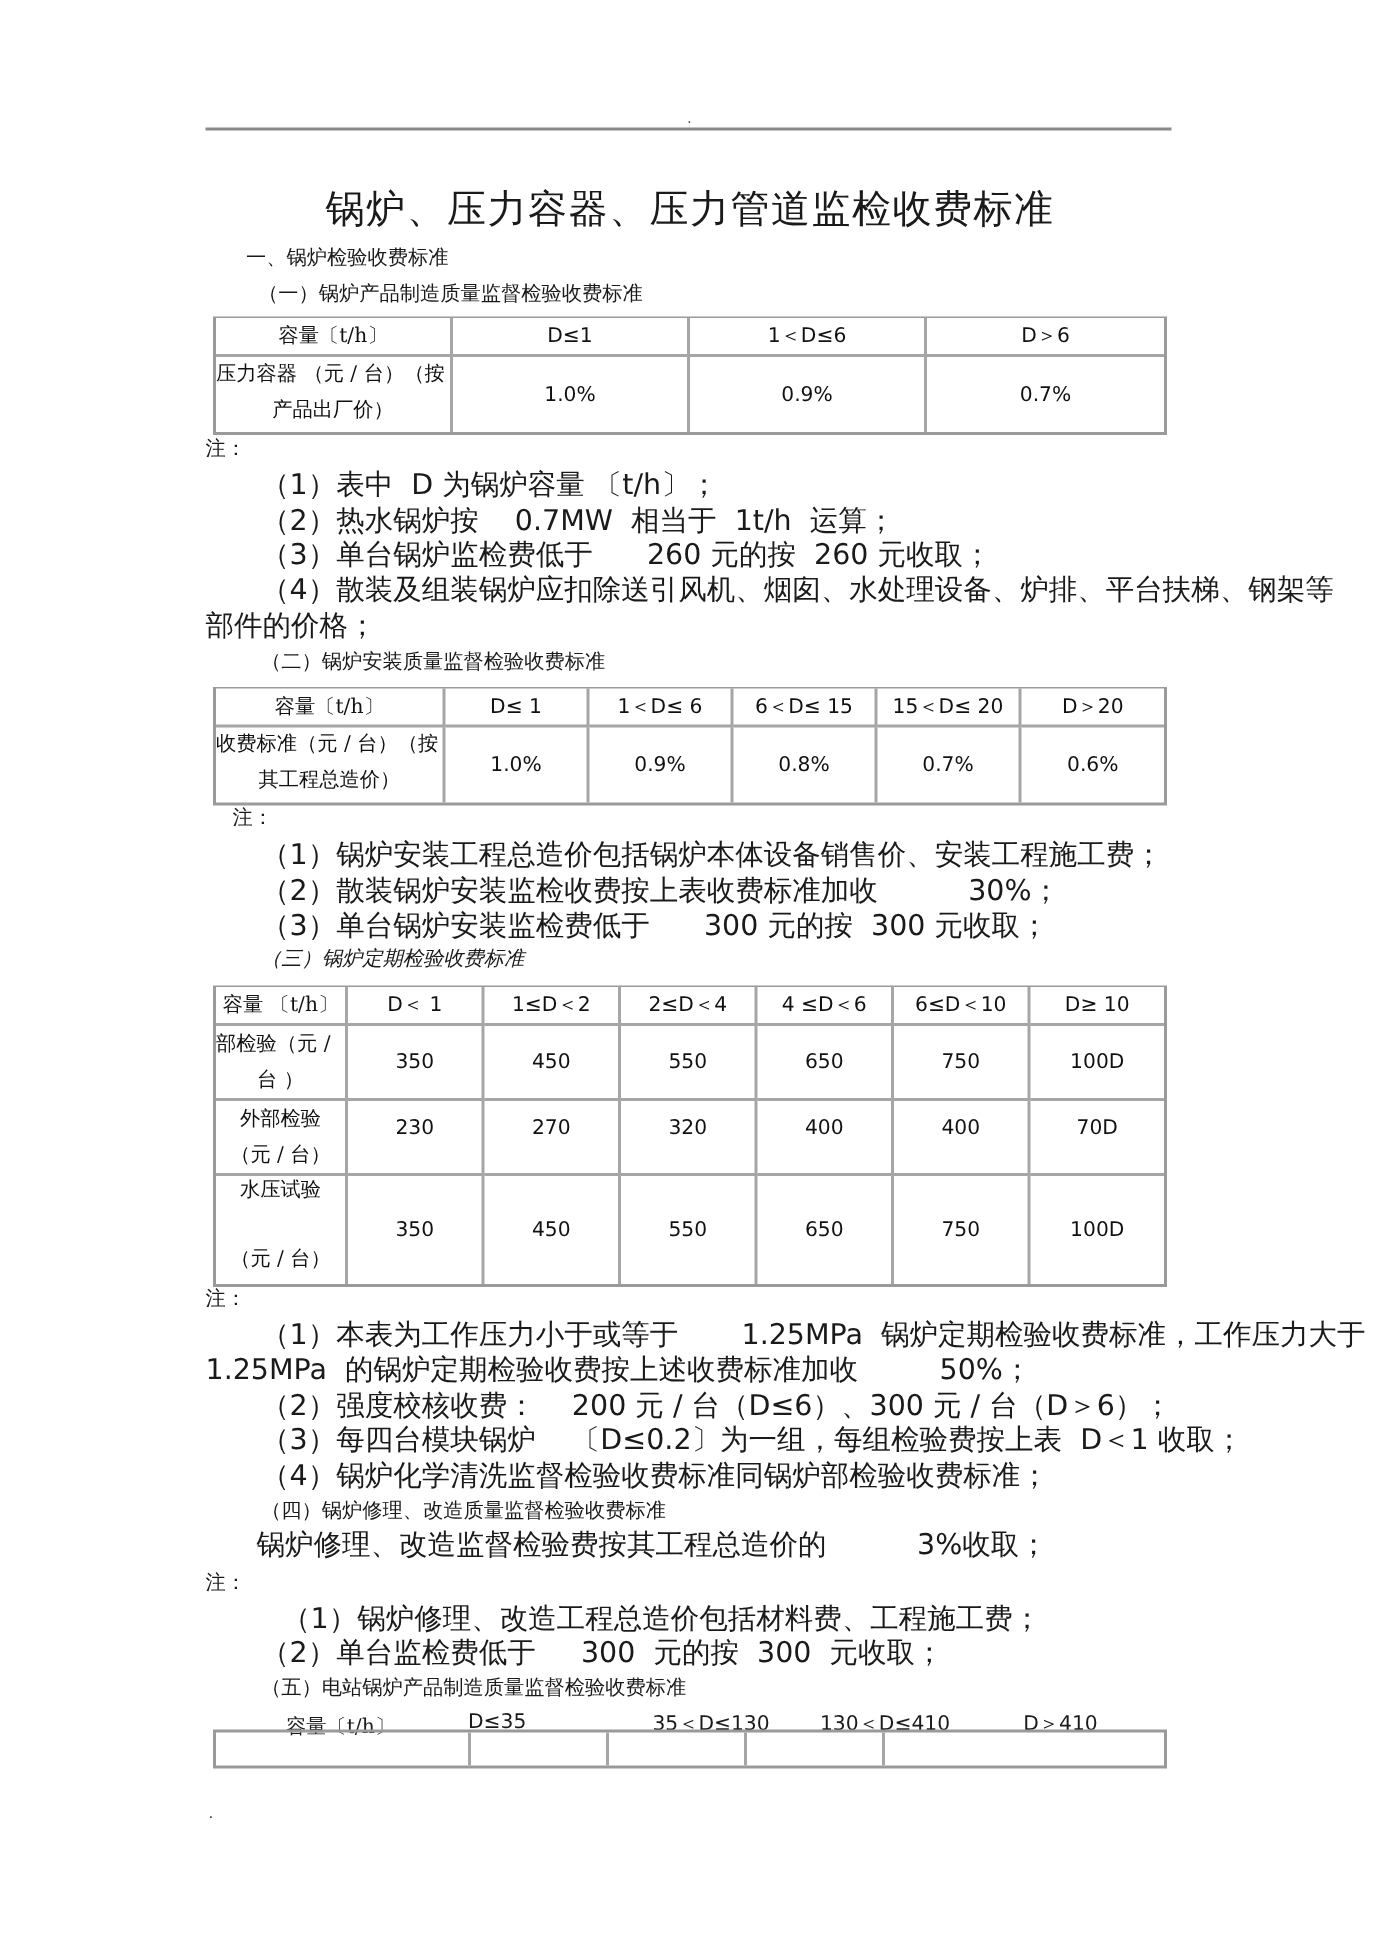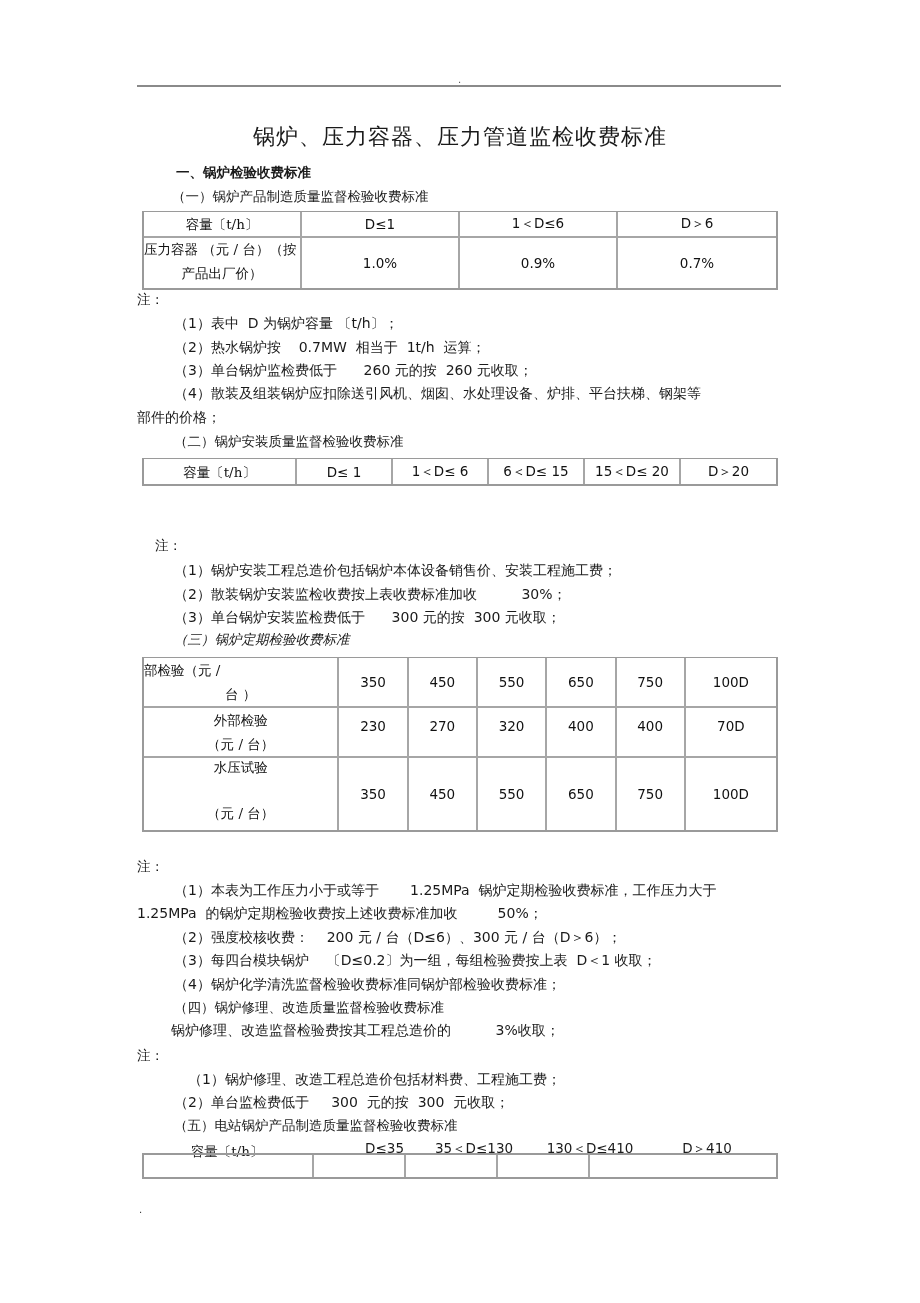--- a/index.html
+++ b/index.html
@@ -5,43 +5,43 @@
   html, body { margin: 0; padding: 0; background: #ffffff; }
   body {
     width: 920px; height: 1303px; position: relative; overflow: hidden;
     font-family: "DejaVu Sans", "Liberation Sans", sans-serif;
     color: #1a1a1a;
   }
   .abs { position: absolute; }
   .header-dot { left: 458px; top: 74px; font-size: 10px; color: #555; }
   .header-rule { left: 137px; top: 85px; width: 644px; height: 0; border-top: 2px solid #8a8a8a; }
   .footer-dot { left: 139px; top: 1204px; font-size: 10px; color: #333; }
-  .title { left: 0; width: 920px; top: 122px; text-align: center; font-size: 22px; font-family: "DejaVu Serif", "Liberation Serif", serif; letter-spacing: 1px; }
-  .line { font-size: 14px; white-space: pre; line-height: 18px; }
+  .title { left: 0; width: 920px; top: 122px; text-align: center; font-size: 26px; font-family: "DejaVu Serif", "Liberation Serif", serif; letter-spacing: 1px; }
+  .line { font-size: 19px; white-space: pre; line-height: 18px; }
   .sec { font-family: "DejaVu Serif", "Liberation Serif", serif; font-size: 13.5px; }
   table.grid { position: absolute; border-collapse: separate; border-spacing: 0; border: 2px solid #9a9a9a; border-top-width: 1px; }
   table.grid td {
     border-right: 2px solid #a6a6a6; border-bottom: 2px solid #a6a6a6;
     text-align: center; vertical-align: middle; font-size: 13.5px; padding: 0; color: #111;
   }
   table.grid tr td:last-child { border-right: none; }
   table.grid tr:last-child td { border-bottom: none; }
   .lbl { font-family: "DejaVu Serif", "Liberation Serif", serif; font-size: 13px; line-height: 24px; }
   .lbl-left { text-align: left !important; }
   .t5-head { position: absolute; font-size: 13.5px; }
 </style>
 </head>
 <body>
 
 <div class="abs header-dot">.</div>
 <div class="abs header-rule"></div>
 
 <div class="abs title">锅炉、压力容器、压力管道监检收费标准</div>
 
-<div class="abs line sec" style="left:176px; top:163px;font-weight:bold;">一、锅炉检验收费标准</div>
+<div class="abs line sec" style="left:164px; top:163px;">一、锅炉检验收费标准</div>
 <div class="abs line sec" style="left:172px; top:187px;">（一）锅炉产品制造质量监督检验收费标准</div>
 
 <table class="grid" style="left:142px; top:211px; width:636px;">
   <tbody>
       <tr style="height:25px;">
     <td class="lbl" style="width:156px;">容量〔t/h〕</td>
     <td style="width:156px;">D≤1</td>
     <td style="width:156px;">1＜D≤6</td>
     <td>D＞6</td>
   </tr>
@@ -69,31 +69,51 @@
 <table class="grid" style="left:142px; top:458px; width:636px;">
   <tbody>
       <tr style="height:25px;">
     <td class="lbl" style="width:151px;">容量〔t/h〕</td>
     <td style="width:94px;">D≤ 1</td>
     <td style="width:94px;">1＜D≤ 6</td>
     <td style="width:94px;">6＜D≤ 15</td>
     <td style="width:94px;">15＜D≤ 20</td>
     <td>D＞20</td>
   </tr>
+  <tr style="height:50px;">
+    <td class="lbl">
+      <div class="lbl-left" style="margin-top:-4px;">收费标准（元 / 台）（按</div>
+      <div>其工程总造价）</div>
+    </td>
+    <td>1.0%</td>
+    <td>0.9%</td>
+    <td>0.8%</td>
+    <td>0.7%</td>
+    <td>0.6%</td>
+  </tr>
 </tbody>
   </table>
 
 <div class="abs line sec" style="left:155px; top:536px;">注：</div>
 <div class="abs line" style="left:174px; top:561px;">（1）锅炉安装工程总造价包括锅炉本体设备销售价、安装工程施工费；</div>
 <div class="abs line" style="left:174px; top:585px;">（2）散装锅炉安装监检收费按上表收费标准加收          30%；</div>
 <div class="abs line" style="left:174px; top:608px;">（3）单台锅炉安装监检费低于      300 元的按  300 元收取；</div>
 <div class="abs line sec" style="left:174px; top:630px;font-style:italic;">（三）锅炉定期检验收费标准</div>
 
 <table class="grid" style="left:142px; top:657px; width:636px;">
   <tbody>
+      <tr style="height:26px;">
+    <td class="lbl" style="width:86px;">容量 〔t/h〕</td>
+    <td style="width:89px;">D＜ 1</td>
+    <td style="width:89px;">1≤D＜2</td>
+    <td style="width:89px;">2≤D＜4</td>
+    <td style="width:89px;">4 ≤D＜6</td>
+    <td style="width:89px;">6≤D＜10</td>
+    <td>D≥ 10</td>
+  </tr>
   <tr style="height:50px;">
     <td class="lbl">
       <div class="lbl-left">部检验（元 /</div>
       <div>台 ）</div>
     </td>
     <td>350</td>
     <td>450</td>
     <td>550</td>
     <td>650</td>
     <td>750</td>
@@ -134,21 +154,21 @@
 <div class="abs line" style="left:174px; top:975px;">（4）锅炉化学清洗监督检验收费标准同锅炉部检验收费标准；</div>
 
 <div class="abs line sec" style="left:174px; top:998px;">（四）锅炉修理、改造质量监督检验收费标准</div>
 <div class="abs line" style="left:171px; top:1021px;">锅炉修理、改造监督检验费按其工程总造价的          3%收取；</div>
 <div class="abs line sec" style="left:137px; top:1046px;">注：</div>
 <div class="abs line" style="left:188px; top:1070px;text-align:right;">（1）锅炉修理、改造工程总造价包括材料费、工程施工费；</div>
 <div class="abs line" style="left:174px; top:1093px;">（2）单台监检费低于     300  元的按  300  元收取；</div>
 <div class="abs line sec" style="left:174px; top:1116px;">（五）电站锅炉产品制造质量监督检验收费标准</div>
 
 <div class="abs t5-head lbl" style="left:142px; top:1139px; width:170px; text-align:center;">容量〔t/h〕</div>
-<div class="abs t5-head" style="left:312px; top:1140px; width:92px; text-align:right;">D≤35</div>
+<div class="abs t5-head" style="left:312px; top:1140px; width:92px; text-align:left;">D≤35</div>
 <div class="abs t5-head" style="left:404px; top:1140px; width:140px; text-align:center;">35＜D≤130</div>
 <div class="abs t5-head" style="left:544px; top:1140px; width:92px; text-align:center;">130＜D≤410</div>
 <div class="abs t5-head" style="left:636px; top:1140px; width:142px; text-align:center;">D＞410</div>
 
 <table class="grid" style="left:142px; top:1153px; width:636px; border-top-width:2px;">
   <tbody>
       <tr style="height:22px;">
     <td style="width:168px;"></td>
     <td style="width:90px;"></td>
     <td style="width:90px;"></td>

